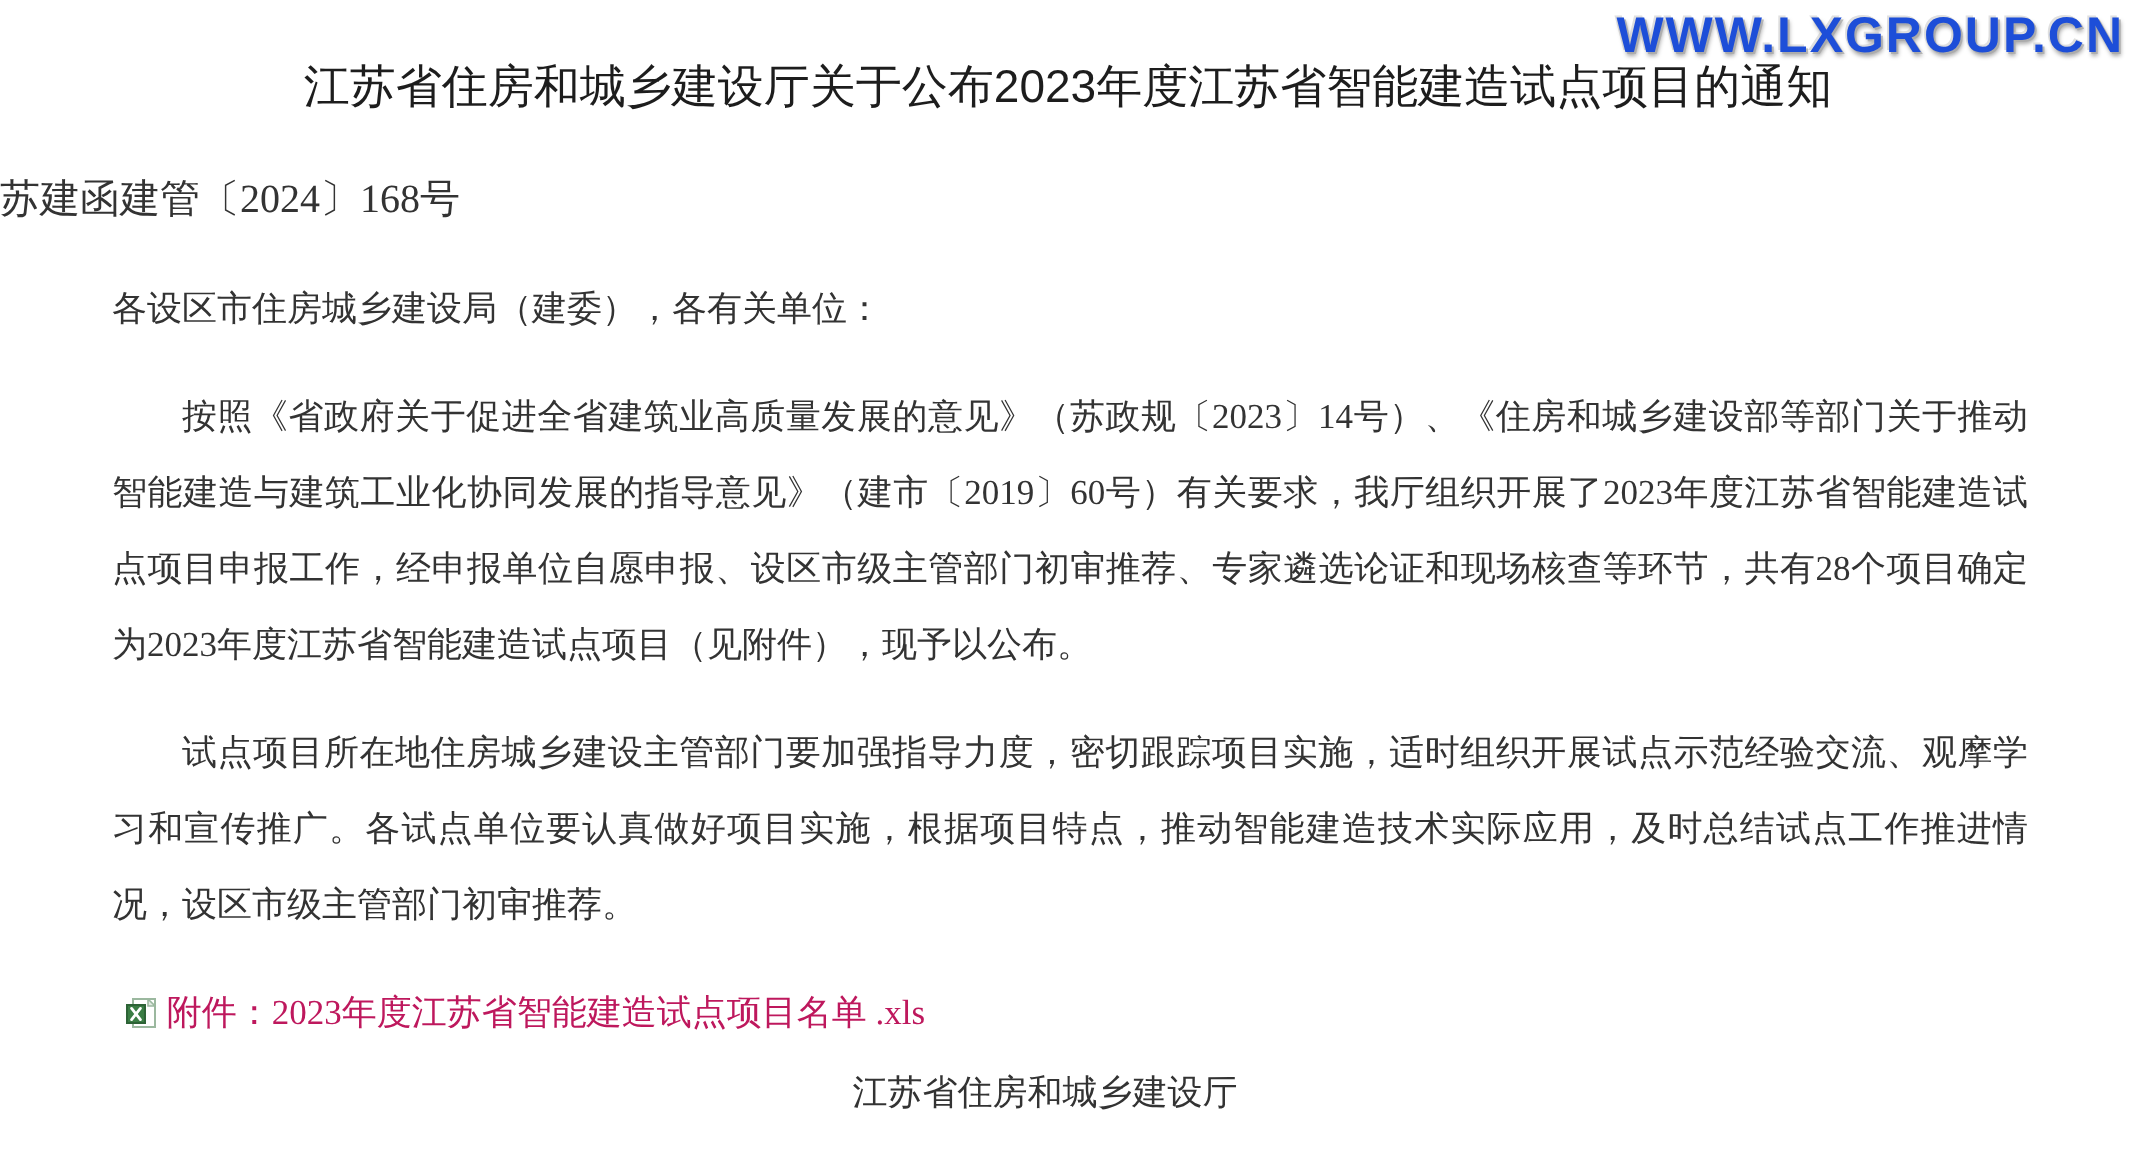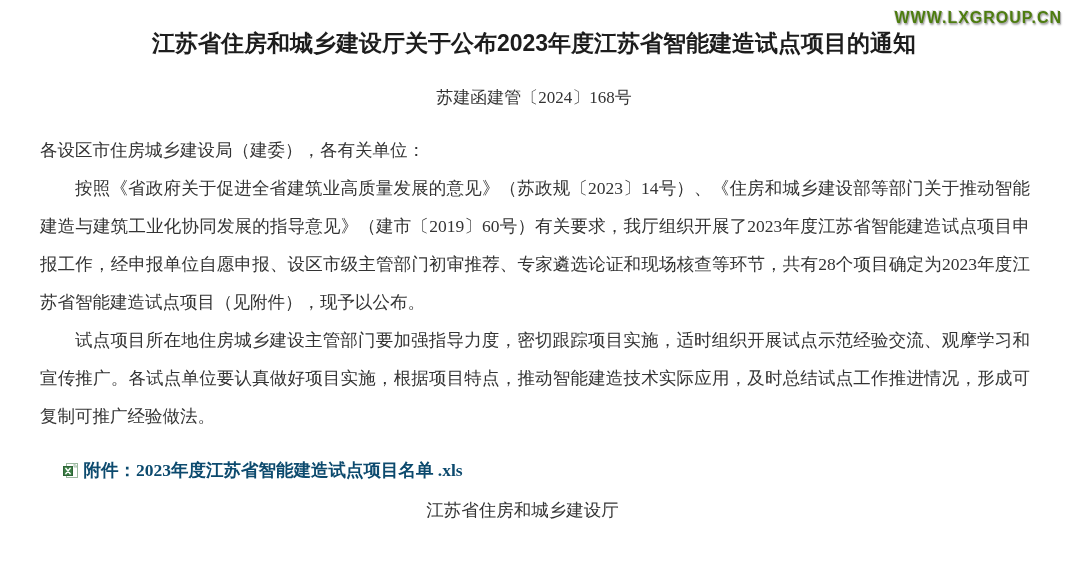--- a/index.html
+++ b/index.html
@@ -22,63 +22,62 @@
     user-select: none;
   }
   .wm-line1 {
     font-size: 36px;
     line-height: 40px;
     letter-spacing: 1px;
     color: #f2f2f2;
     text-shadow: 2px 2px 2px #a8a8a8, -1px -1px 0 #e0e0e0, 1px 1px 0 #bcbcbc;
   }
   .wm-line2 {
-    font-size: 16px;
+    font-size: 25px;
     line-height: 24px;
     letter-spacing: 1px;
-    color: #4d7c0f;
+    color: #1d4ed8;
     text-shadow: 1px 2px 2px #a8a8a8, -1px -1px 0 #e0e0e0, 1px 1px 0 #bcbcbc;
   }
   .title {
     position: relative;
     z-index: 1;
     margin: 28px 40px 0 40px;
     text-align: center;
     font-family: "Liberation Sans", sans-serif;
-    font-weight: bold;
+    font-weight: normal;
     font-size: 23px;
     line-height: 30px;
     color: #1d1d1d;
   }
   .doc-number {
     position: relative;
     z-index: 1;
     margin-top: 28px;
-    text-align: center;
-    font-size: 17px;
+    text-align: left;
+    font-size: 20px;
     color: #333333;
   }
   .body {
     position: relative;
     z-index: 1;
     margin: 22px 38px 0 40px;
     font-size: 17.5px;
     line-height: 38px;
     color: #333333;
     text-align: justify;
   }
-  .body p { margin: 0; }
+  .body p { margin: 16px; }
   .para { text-indent: 2em; }
   .attachment {
     margin-top: 20px;
     padding-left: 23px;
-    color: #0c4a6e;
+    color: #be185d;
     cursor: pointer;
     line-height: 30px;
-    font-weight: bold;
   }
   .xls-icon {
     display: inline-block;
     width: 15px;
     height: 15px;
     vertical-align: -2px;
     margin-right: 1px;
   }
   .signature {
     margin-top: 10px;
@@ -98,21 +97,21 @@
     <div class="wm-line2">WWW.LXGROUP.CN</div>
   </div>
 
   <h1 class="title">江苏省住房和城乡建设厅关于公布2023年度江苏省智能建造试点项目的通知</h1>
 
   <div class="doc-number">苏建函建管〔2024〕168号</div>
 
   <div class="body">
     <p class="salutation">各设区市住房城乡建设局（建委），各有关单位：</p>
     <p class="para">按照《省政府关于促进全省建筑业高质量发展的意见》（苏政规〔2023〕14号）、《住房和城乡建设部等部门关于推动智能建造与建筑工业化协同发展的指导意见》（建市〔2019〕60号）有关要求，我厅组织开展了2023年度江苏省智能建造试点项目申报工作，经申报单位自愿申报、设区市级主管部门初审推荐、专家遴选论证和现场核查等环节，共有28个项目确定为2023年度江苏省智能建造试点项目（见附件），现予以公布。</p>
-    <p class="para">试点项目所在地住房城乡建设主管部门要加强指导力度，密切跟踪项目实施，适时组织开展试点示范经验交流、观摩学习和宣传推广。各试点单位要认真做好项目实施，根据项目特点，推动智能建造技术实际应用，及时总结试点工作推进情况，形成可复制可推广经验做法。</p>
+    <p class="para">试点项目所在地住房城乡建设主管部门要加强指导力度，密切跟踪项目实施，适时组织开展试点示范经验交流、观摩学习和宣传推广。各试点单位要认真做好项目实施，根据项目特点，推动智能建造技术实际应用，及时总结试点工作推进情况，设区市级主管部门初审推荐。</p>
 
     <div class="attachment">
       <span class="xls-icon">
         <svg width="15" height="15" viewBox="0 0 15 15" xmlns="http://www.w3.org/2000/svg">
           <rect x="3.5" y="0.5" width="11" height="14" fill="#ffffff" stroke="#9bb89f" stroke-width="1"></rect>
           <path d="M11 0.5 L14.5 4 L11 4 Z" fill="#dfe9e0" stroke="#9bb89f" stroke-width="0.8"></path>
           <rect x="0.5" y="3.5" width="9" height="9" fill="#3a7d44" stroke="#2d6336" stroke-width="1"></rect>
           <path d="M2.8 5.2 L7.2 10.8 M7.2 5.2 L2.8 10.8" stroke="#ffffff" stroke-width="1.4" stroke-linecap="round"></path>
         </svg>
       </span>

